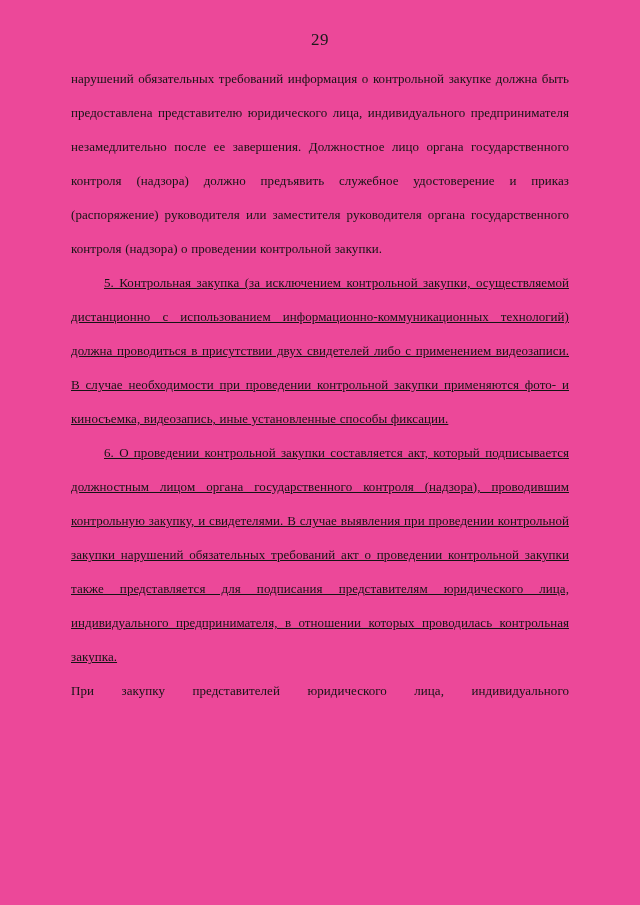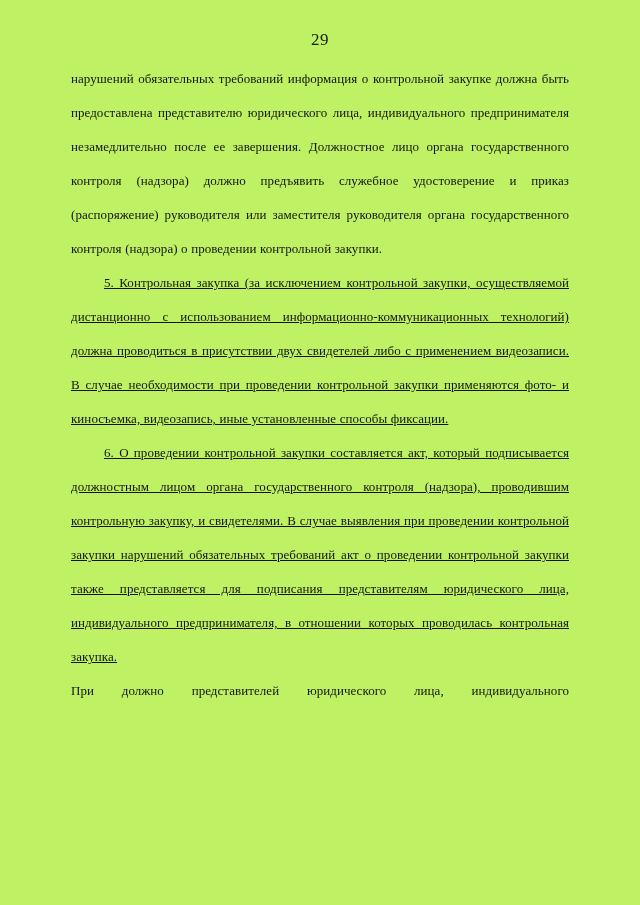--- a/index.html
+++ b/index.html
@@ -14,21 +14,21 @@
     overflow: hidden;
     font-family: "Liberation Serif", "DejaVu Serif", serif;
     color: #151515;
     -webkit-font-smoothing: antialiased;
   }
 
   .page {
     position: relative;
     width: 640px;
     height: 905px;
-    background: #bef264;
+    background: #ec4899;
     box-sizing: border-box;
   }
 
   
   .page-number {
     position: absolute;
     top: 30px;
     left: 0;
     width: 640px;
     text-align: center;
@@ -88,17 +88,17 @@
   <div class="page-number">29</div>
 
   <div class="text-column">
 
     <p class="para">нарушений обязательных требований информация о контрольной закупке должна быть предоставлена представителю юридического лица, индивидуального предпринимателя незамедлительно после ее завершения. Должностное лицо органа государственного контроля (надзора) должно предъявить служебное удостоверение и приказ (распоряжение) руководителя или заместителя руководителя органа государственного контроля (надзора) о проведении контрольной закупки.</p>
 
     <p class="para indent">5. Контрольная закупка (за исключением контрольной закупки, осуществляемой дистанционно с использованием информационно-коммуникационных технологий) должна проводиться в присутствии двух свидетелей либо с применением видеозаписи. В случае необходимости при проведении контрольной закупки применяются фото- и киносъемка, видеозапись, иные установленные способы фиксации.</p>
 
     <p class="para indent">6. О проведении контрольной закупки составляется акт, который подписывается должностным лицом органа государственного контроля (надзора), проводившим контрольную закупку, и свидетелями. В случае выявления при проведении контрольной закупки нарушений обязательных требований акт о проведении контрольной закупки также представляется для подписания представителям юридического лица, индивидуального предпринимателя, в отношении которых проводилась контрольная закупка.</p>
 
-    <p class="para last-line">При должно представителей юридического лица, индивидуального</p>
+    <p class="para last-line">При закупку представителей юридического лица, индивидуального</p>
 
   </div>
 
 </div>
 
 </body></html>

